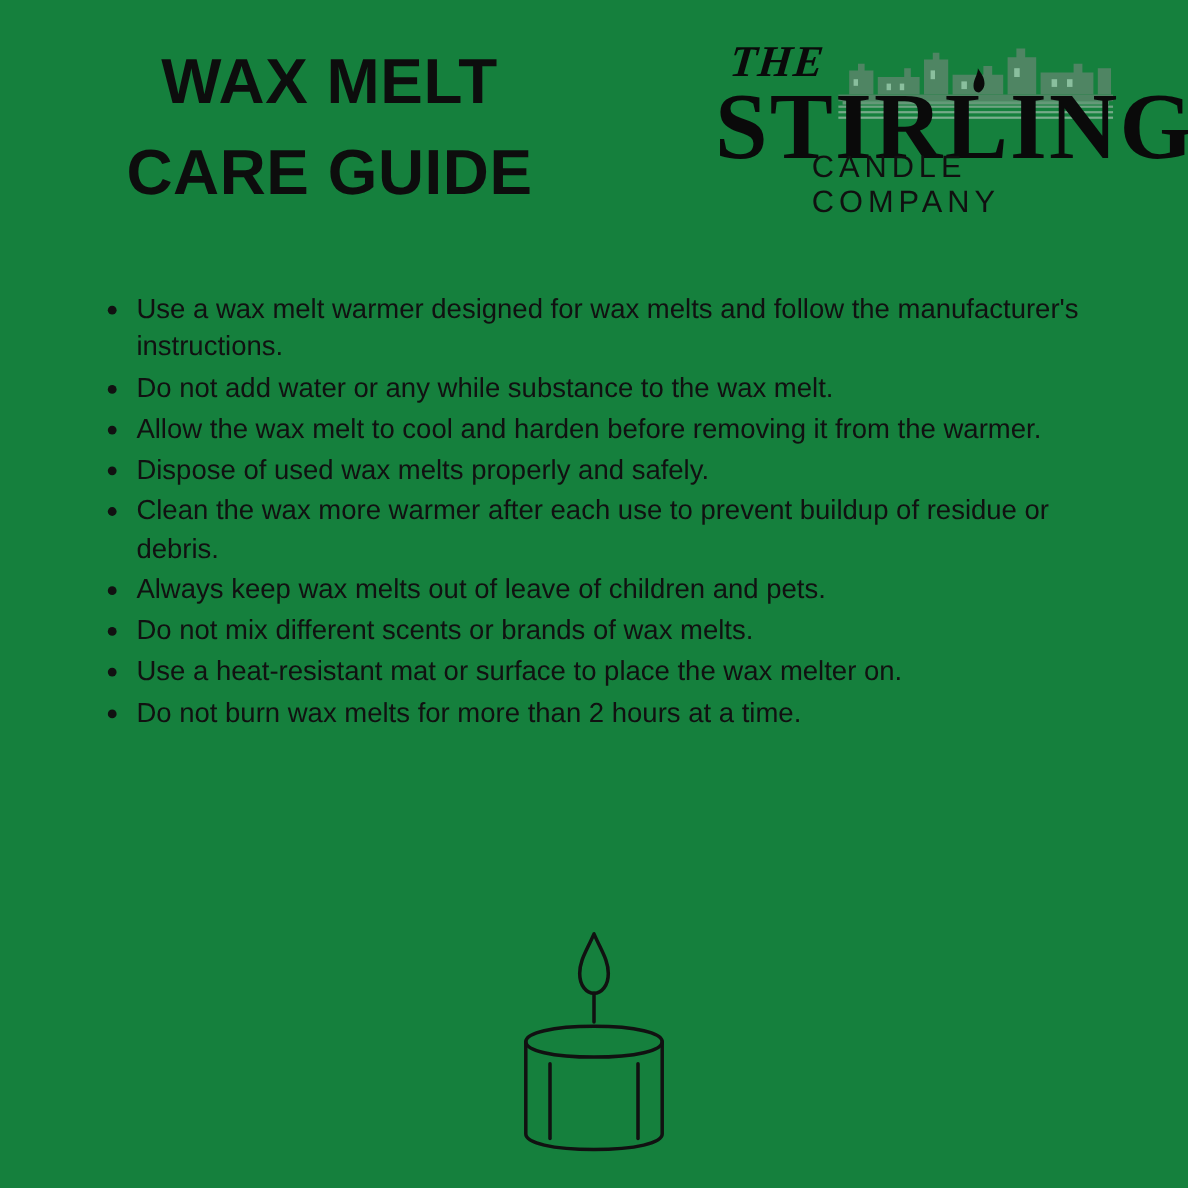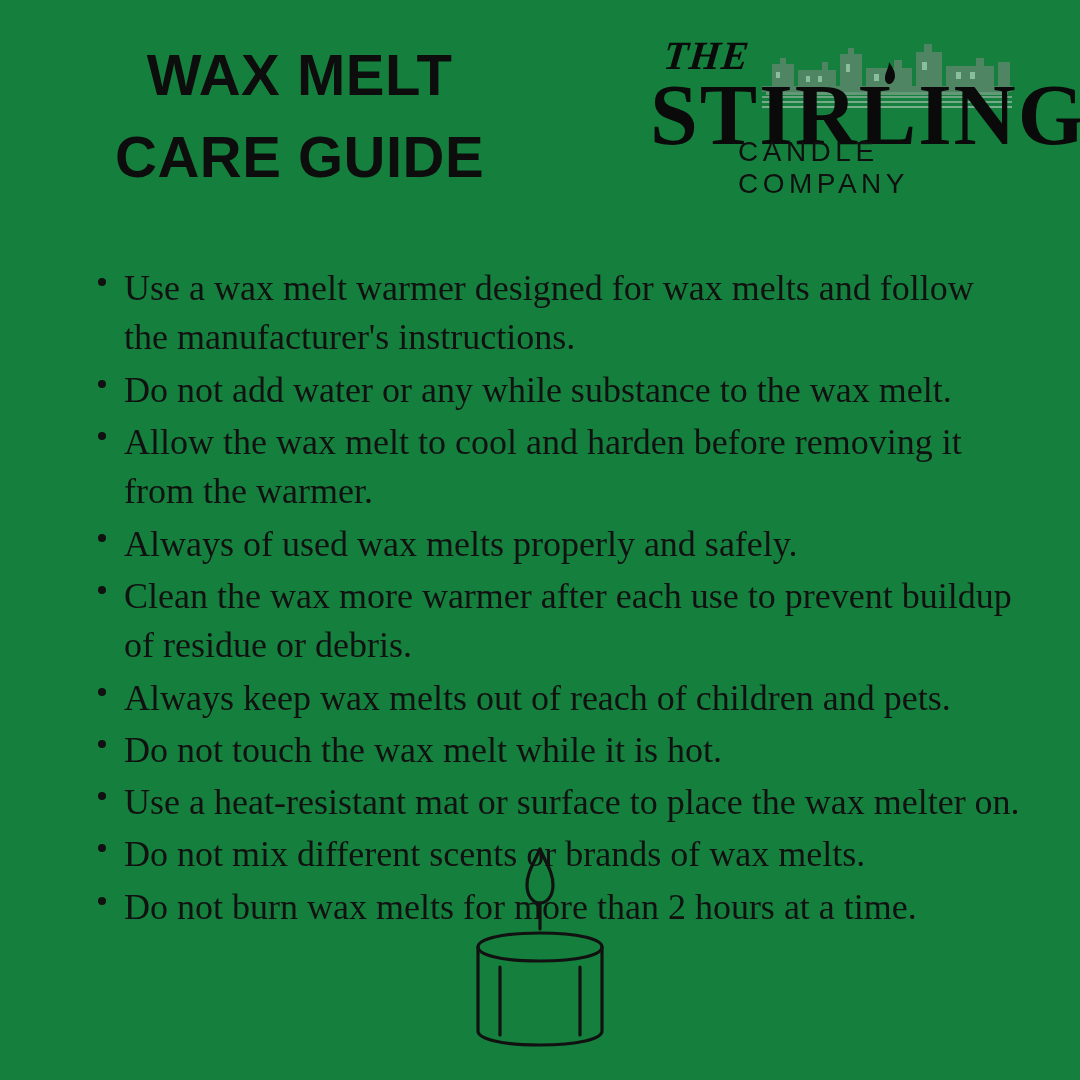--- a/index.html
+++ b/index.html
@@ -109,22 +109,22 @@
     padding: 58px 56px 0 62px;
     box-sizing: border-box;
   }
   ul.care-list {
     margin: 0;
     padding: 0 0 0 36px;
     list-style: none;
   }
   ul.care-list li {
     position: relative;
-    font-family: Liberation Serif, serif;
-    font-size: 36px;
+    font-family: Liberation Sans, sans-serif;
+    font-size: 25px;
     line-height: 1.37;
     color: #111111;
     margin-bottom: 3px;
     padding-left: 26px;
   }
   ul.care-list li::before {
     content: "";
     position: absolute;
     left: 0;
     top: 14px;
@@ -195,26 +195,25 @@
       </svg>
 
     </div>
   </div>
 
   <div class="content">
     <ul class="care-list">
       <li>Use a wax melt warmer designed for wax melts and follow the manufacturer's instructions.</li>
       <li>Do not add water or any while substance to the wax melt.</li>
       <li>Allow the wax melt to cool and harden before removing it from the warmer.</li>
-      <li>Always of used wax melts properly and safely.</li>
+      <li>Dispose of used wax melts properly and safely.</li>
       <li>Clean the wax more warmer after each use to prevent buildup of residue or debris.</li>
-      <li>Always keep wax melts out of reach of children and pets.</li>
-      <li>Do not touch the wax melt while it is hot.</li>
+      <li>Always keep wax melts out of leave of children and pets.</li>
+      <li>Do not mix different scents or brands of wax melts.</li>
       <li>Use a heat-resistant mat or surface to place the wax melter on.</li>
-      <li>Do not mix different scents or brands of wax melts.</li>
       <li>Do not burn wax melts for more than 2 hours at a time.</li>
     </ul>
   </div>
 
   <div class="candle-wrap">
     <svg width="190" height="215" viewBox="0 0 190 215">
       <g fill="none" stroke="#111111" stroke-width="3.2" stroke-linecap="round" stroke-linejoin="round">
 
         <path d="M95 6 C88 22 82 30 82 42 C82 53 88 60 95 60 C102 60 108 53 108 42 C108 30 102 22 95 6 Z"></path>
 

